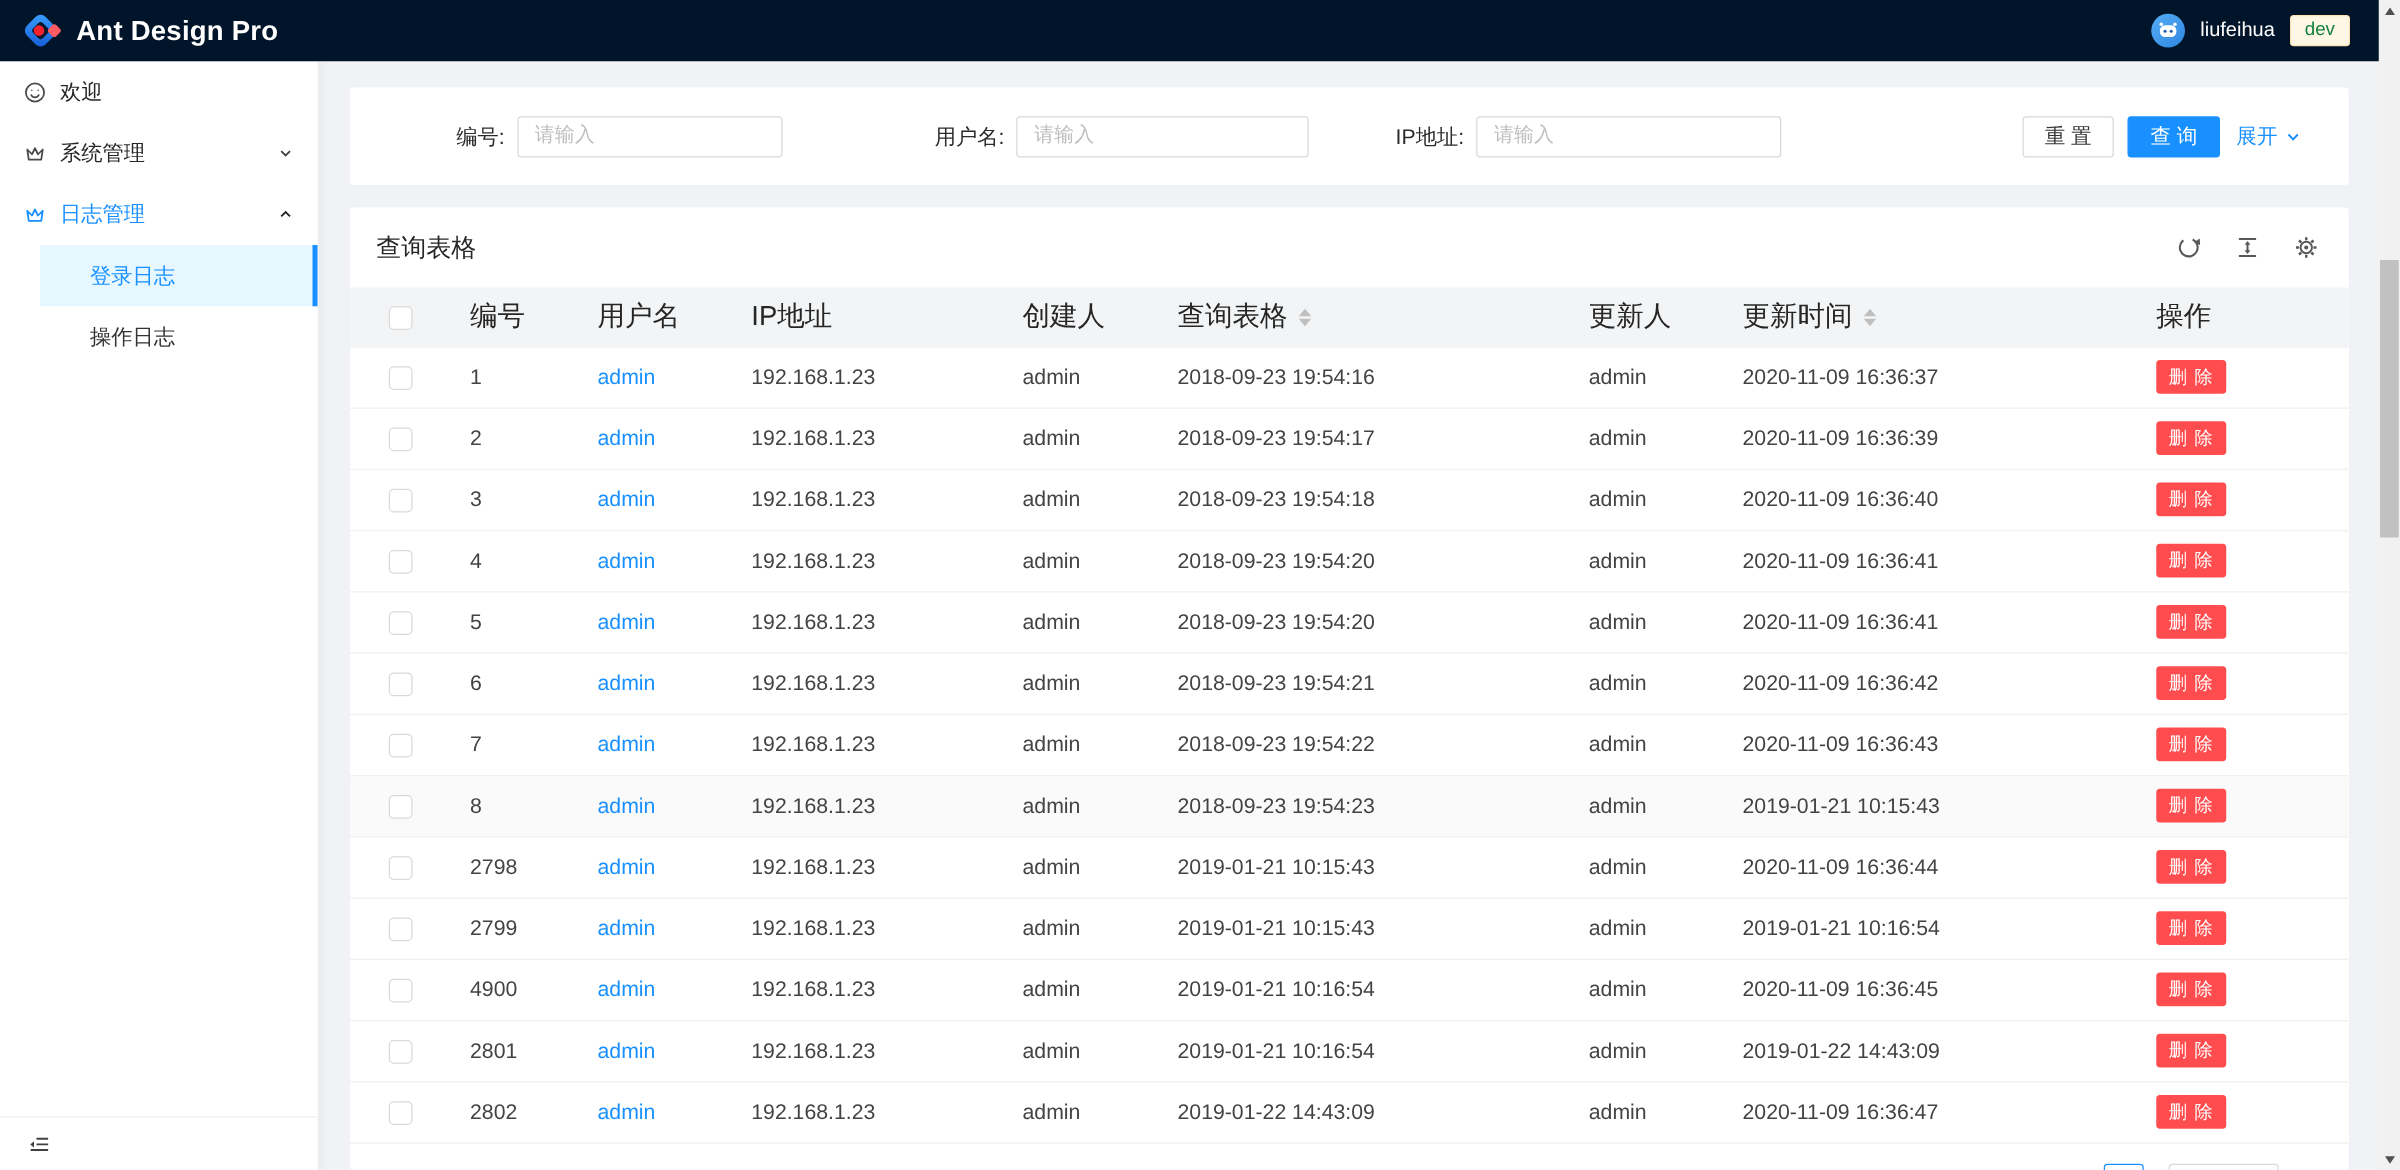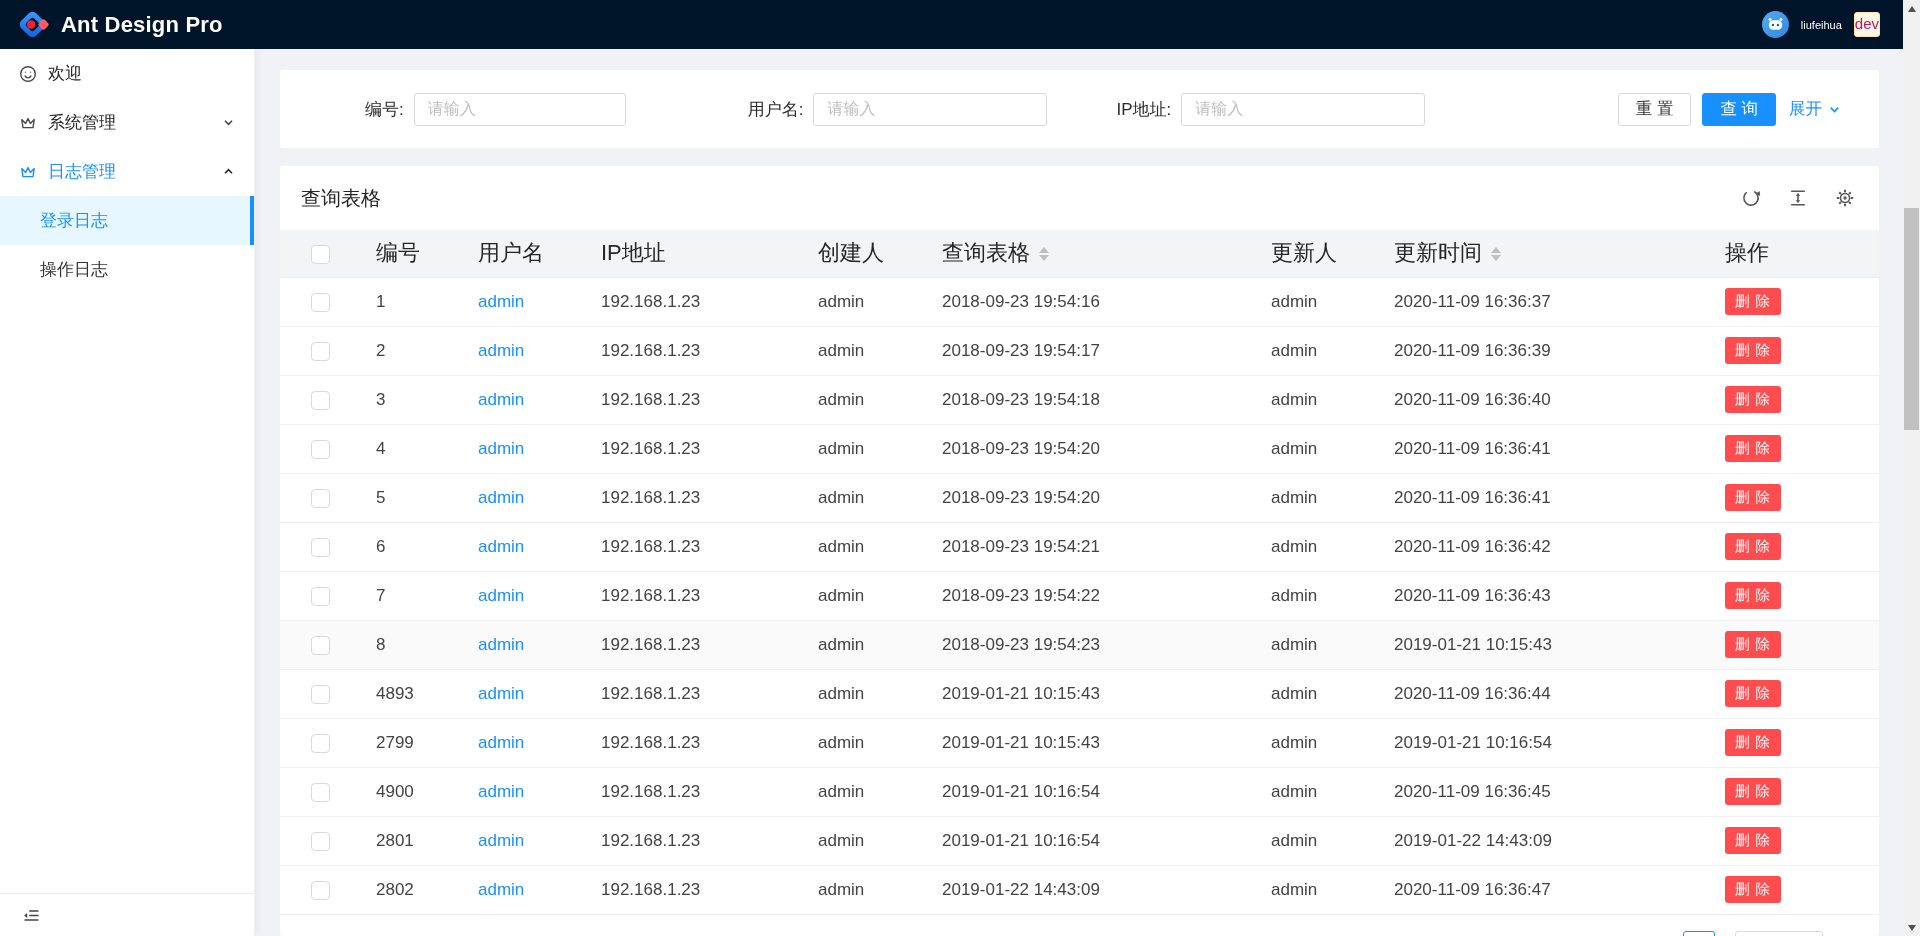--- a/index.html
+++ b/index.html
@@ -15,43 +15,43 @@
     position:absolute; left:0; top:0; width:1920px; height:49px;
     background:#001529; display:flex; align-items:center; padding:0 40px 0 16px; z-index:10;
   }
   .logo-wrap { display:flex; align-items:center; gap:12px; }
   .app-title { color:#ffffff; font-size:22px; font-weight:bold; letter-spacing:.2px; }
   .header-right { margin-left:auto; display:flex; align-items:center; gap:12px; }
   .avatar {
     width:27px; height:27px; border-radius:50%;
     background:linear-gradient(135deg,#55aef5,#2f86e0); display:flex; align-items:center; justify-content:center;
   }
-  .user-name { color:#ffffff; font-size:11px; }
+  .user-name { color:#ffffff; font-size:16px; }
   .env-badge {
-    background:#fff7e6; color:#be185d; border:1px solid #ffe3b3;
-    font-size:15px; padding:2px 0; border-radius:3px; line-height:1.25;
+    background:#fff7e6; color:#15803d; border:1px solid #ffe3b3;
+    font-size:15px; padding:2px 11px; border-radius:3px; line-height:1.25;
   }
 
   
   .sidebar {
     position:absolute; left:0; top:49px; width:255px; height:887px; background:#ffffff;
     border-right:1px solid #f0f0f0; box-shadow:2px 0 8px rgba(0,21,41,.05); z-index:5;
   }
   .menu { padding-top:0; }
   .menu-item {
     position:relative; height:49px; display:flex; align-items:center;
     padding-left:19px; color:#262626; cursor:pointer;
   }
   .menu-item .mi-icon { width:18px; height:18px; color:#4a4a4a; margin-right:11px; flex:none; }
   .menu-item .mi-label { font-size:17px; }
   .menu-item .mi-caret { position:absolute; right:19px; width:13px; height:13px; color:#434343; }
   .menu-item.active-parent, .menu-item.active-parent .mi-icon { color:#1890ff; }
   .sub-item {
     position:relative; height:49px; display:flex; align-items:center; padding-left:40px;
-    color:#333333; font-size:17px; cursor:pointer;
+    color:#333333; font-size:17px; cursor:pointer;margin-left:32px;
   }
   .sub-item.selected { background:#e6f7ff; color:#1890ff; }
   .sub-item.selected::after {
     content:""; position:absolute; right:0; top:0; width:4px; height:100%; background:#1890ff;
   }
   .sidebar-footer {
     position:absolute; left:0; bottom:0; width:100%; height:43px; border-top:1px solid #f0f0f0;
     display:flex; align-items:center; padding-left:22px; color:#404040; cursor:pointer;
   }
   .sidebar-footer svg { width:19px; height:19px; }
@@ -417,21 +417,21 @@
             <td><a class="link">admin</a></td>
             <td>192.168.1.23</td>
             <td>admin</td>
             <td>2018-09-23 19:54:23</td>
             <td>admin</td>
             <td>2019-01-21 10:15:43</td>
             <td><button class="del-btn">删 除</button></td>
           </tr>
           <tr>
             <td class="c-check"><span class="checkbox"></span></td>
-            <td>4893</td>
+            <td>2798</td>
             <td><a class="link">admin</a></td>
             <td>192.168.1.23</td>
             <td>admin</td>
             <td>2019-01-21 10:15:43</td>
             <td>admin</td>
             <td>2020-11-09 16:36:44</td>
             <td><button class="del-btn">删 除</button></td>
           </tr>
           <tr>
             <td class="c-check"><span class="checkbox"></span></td>

